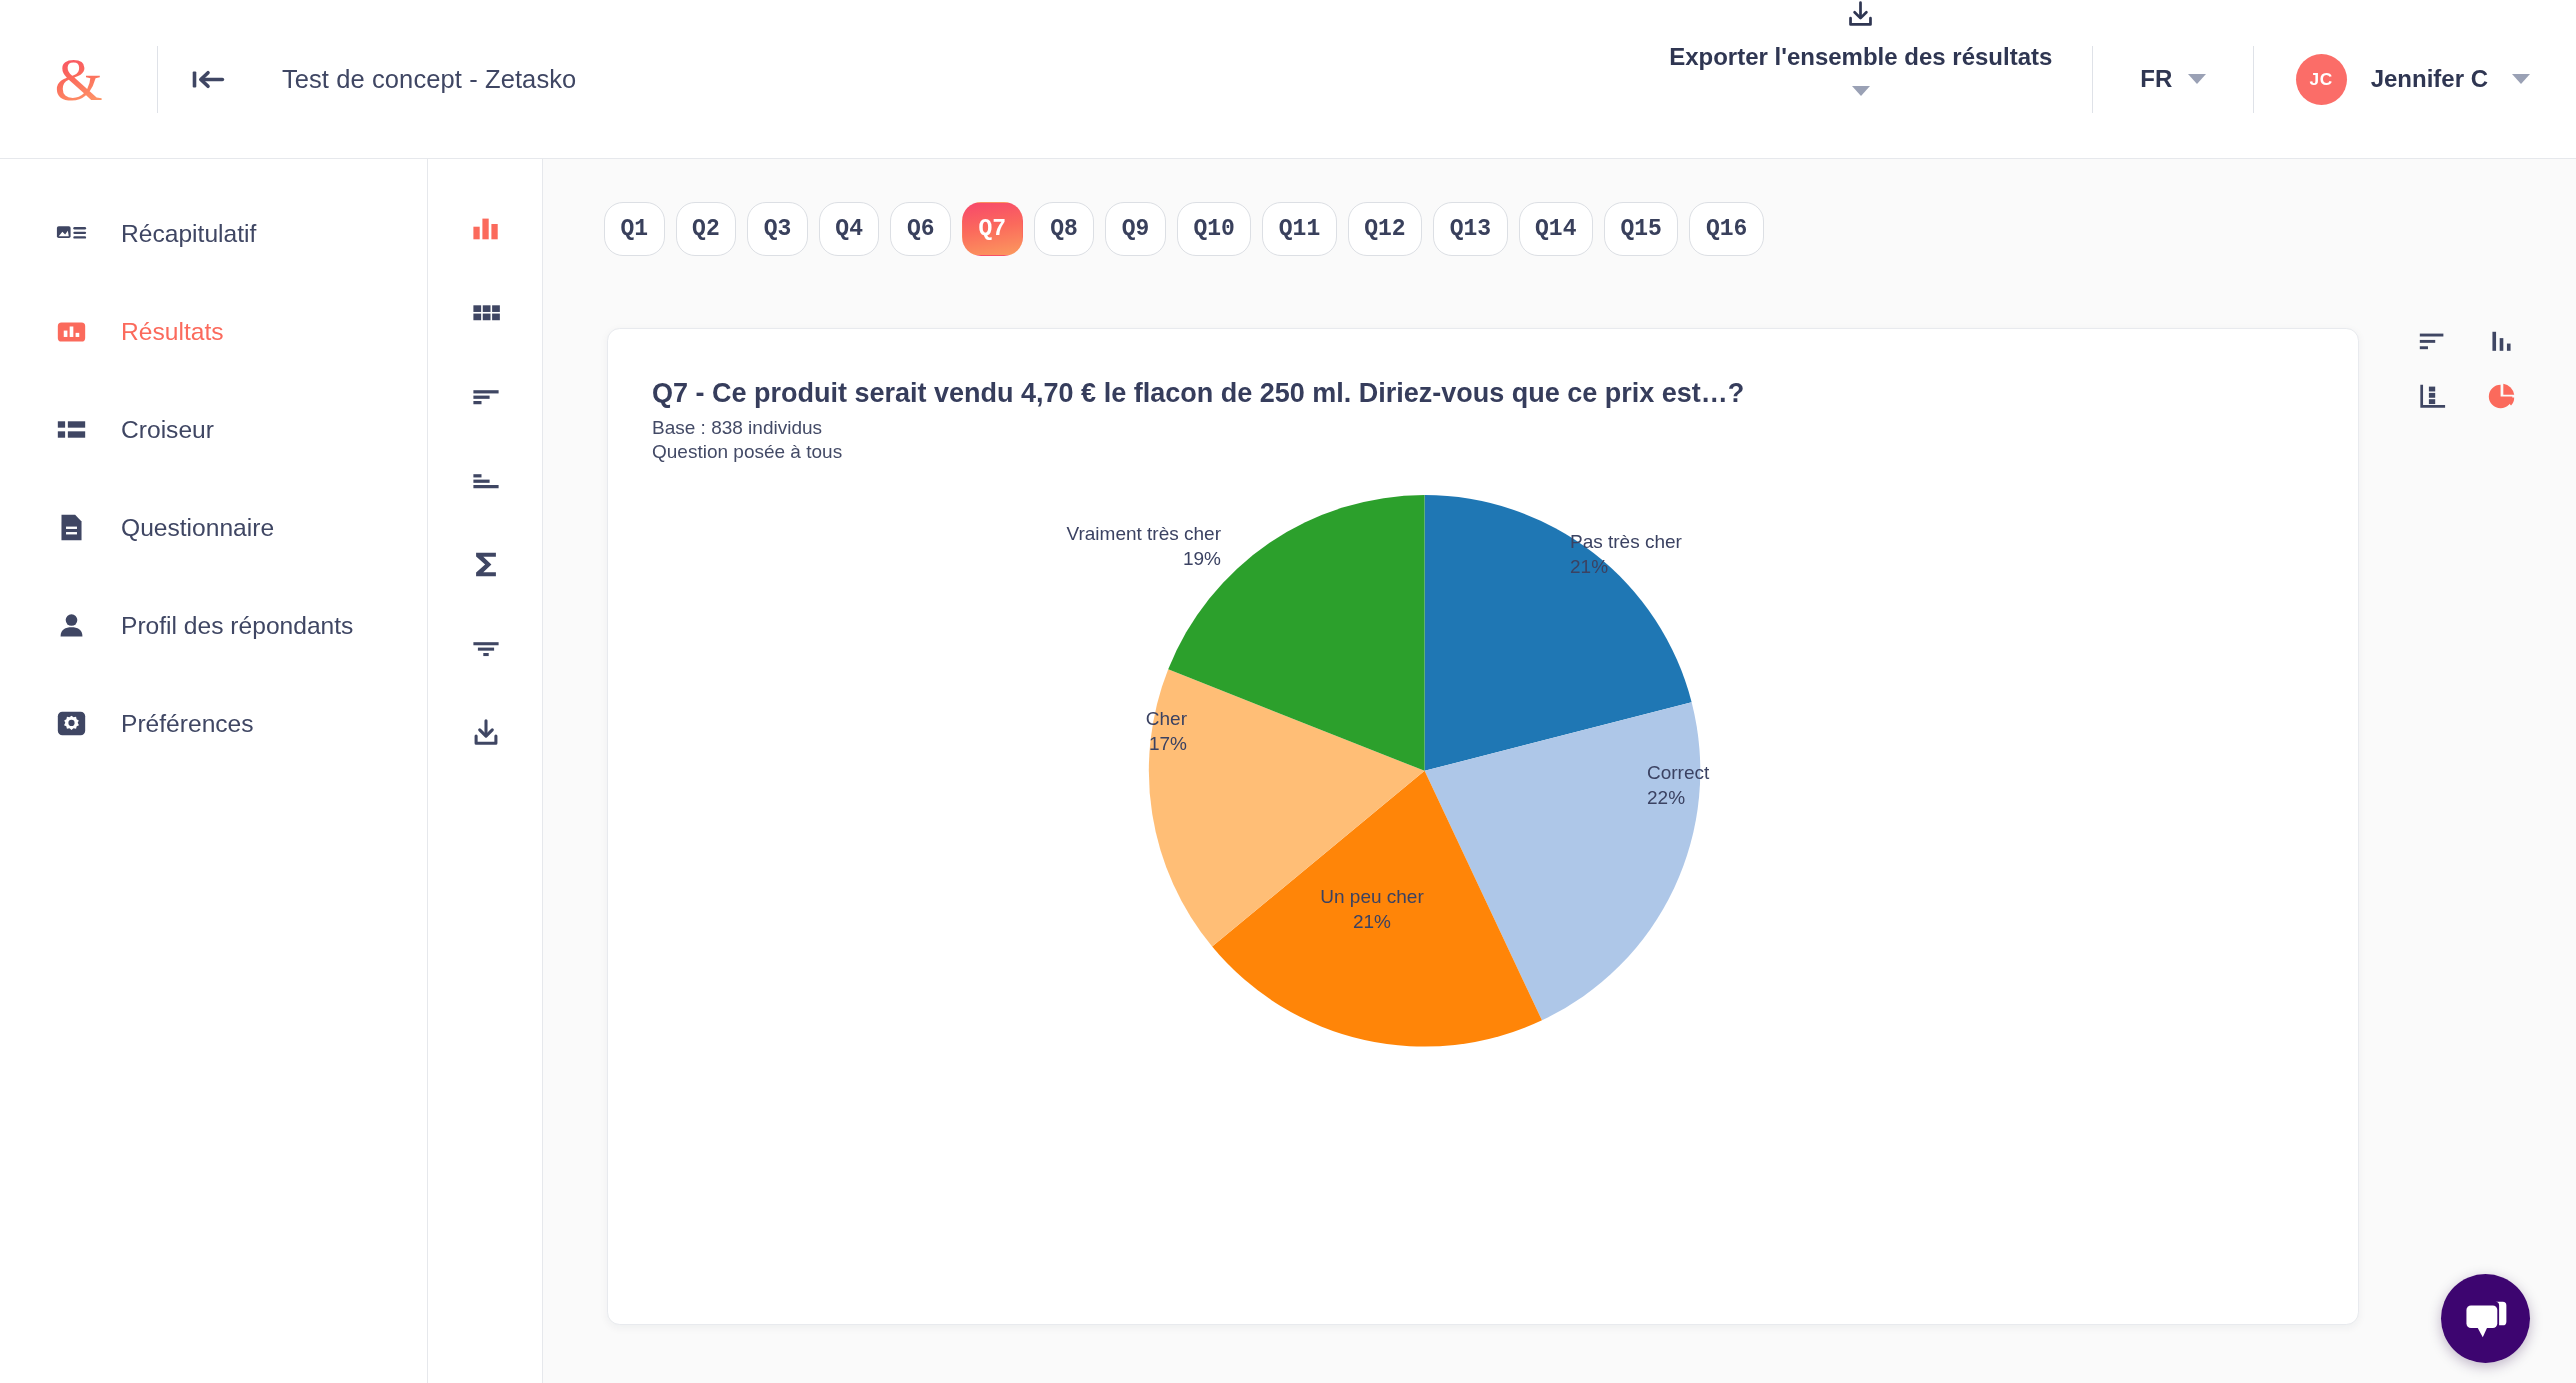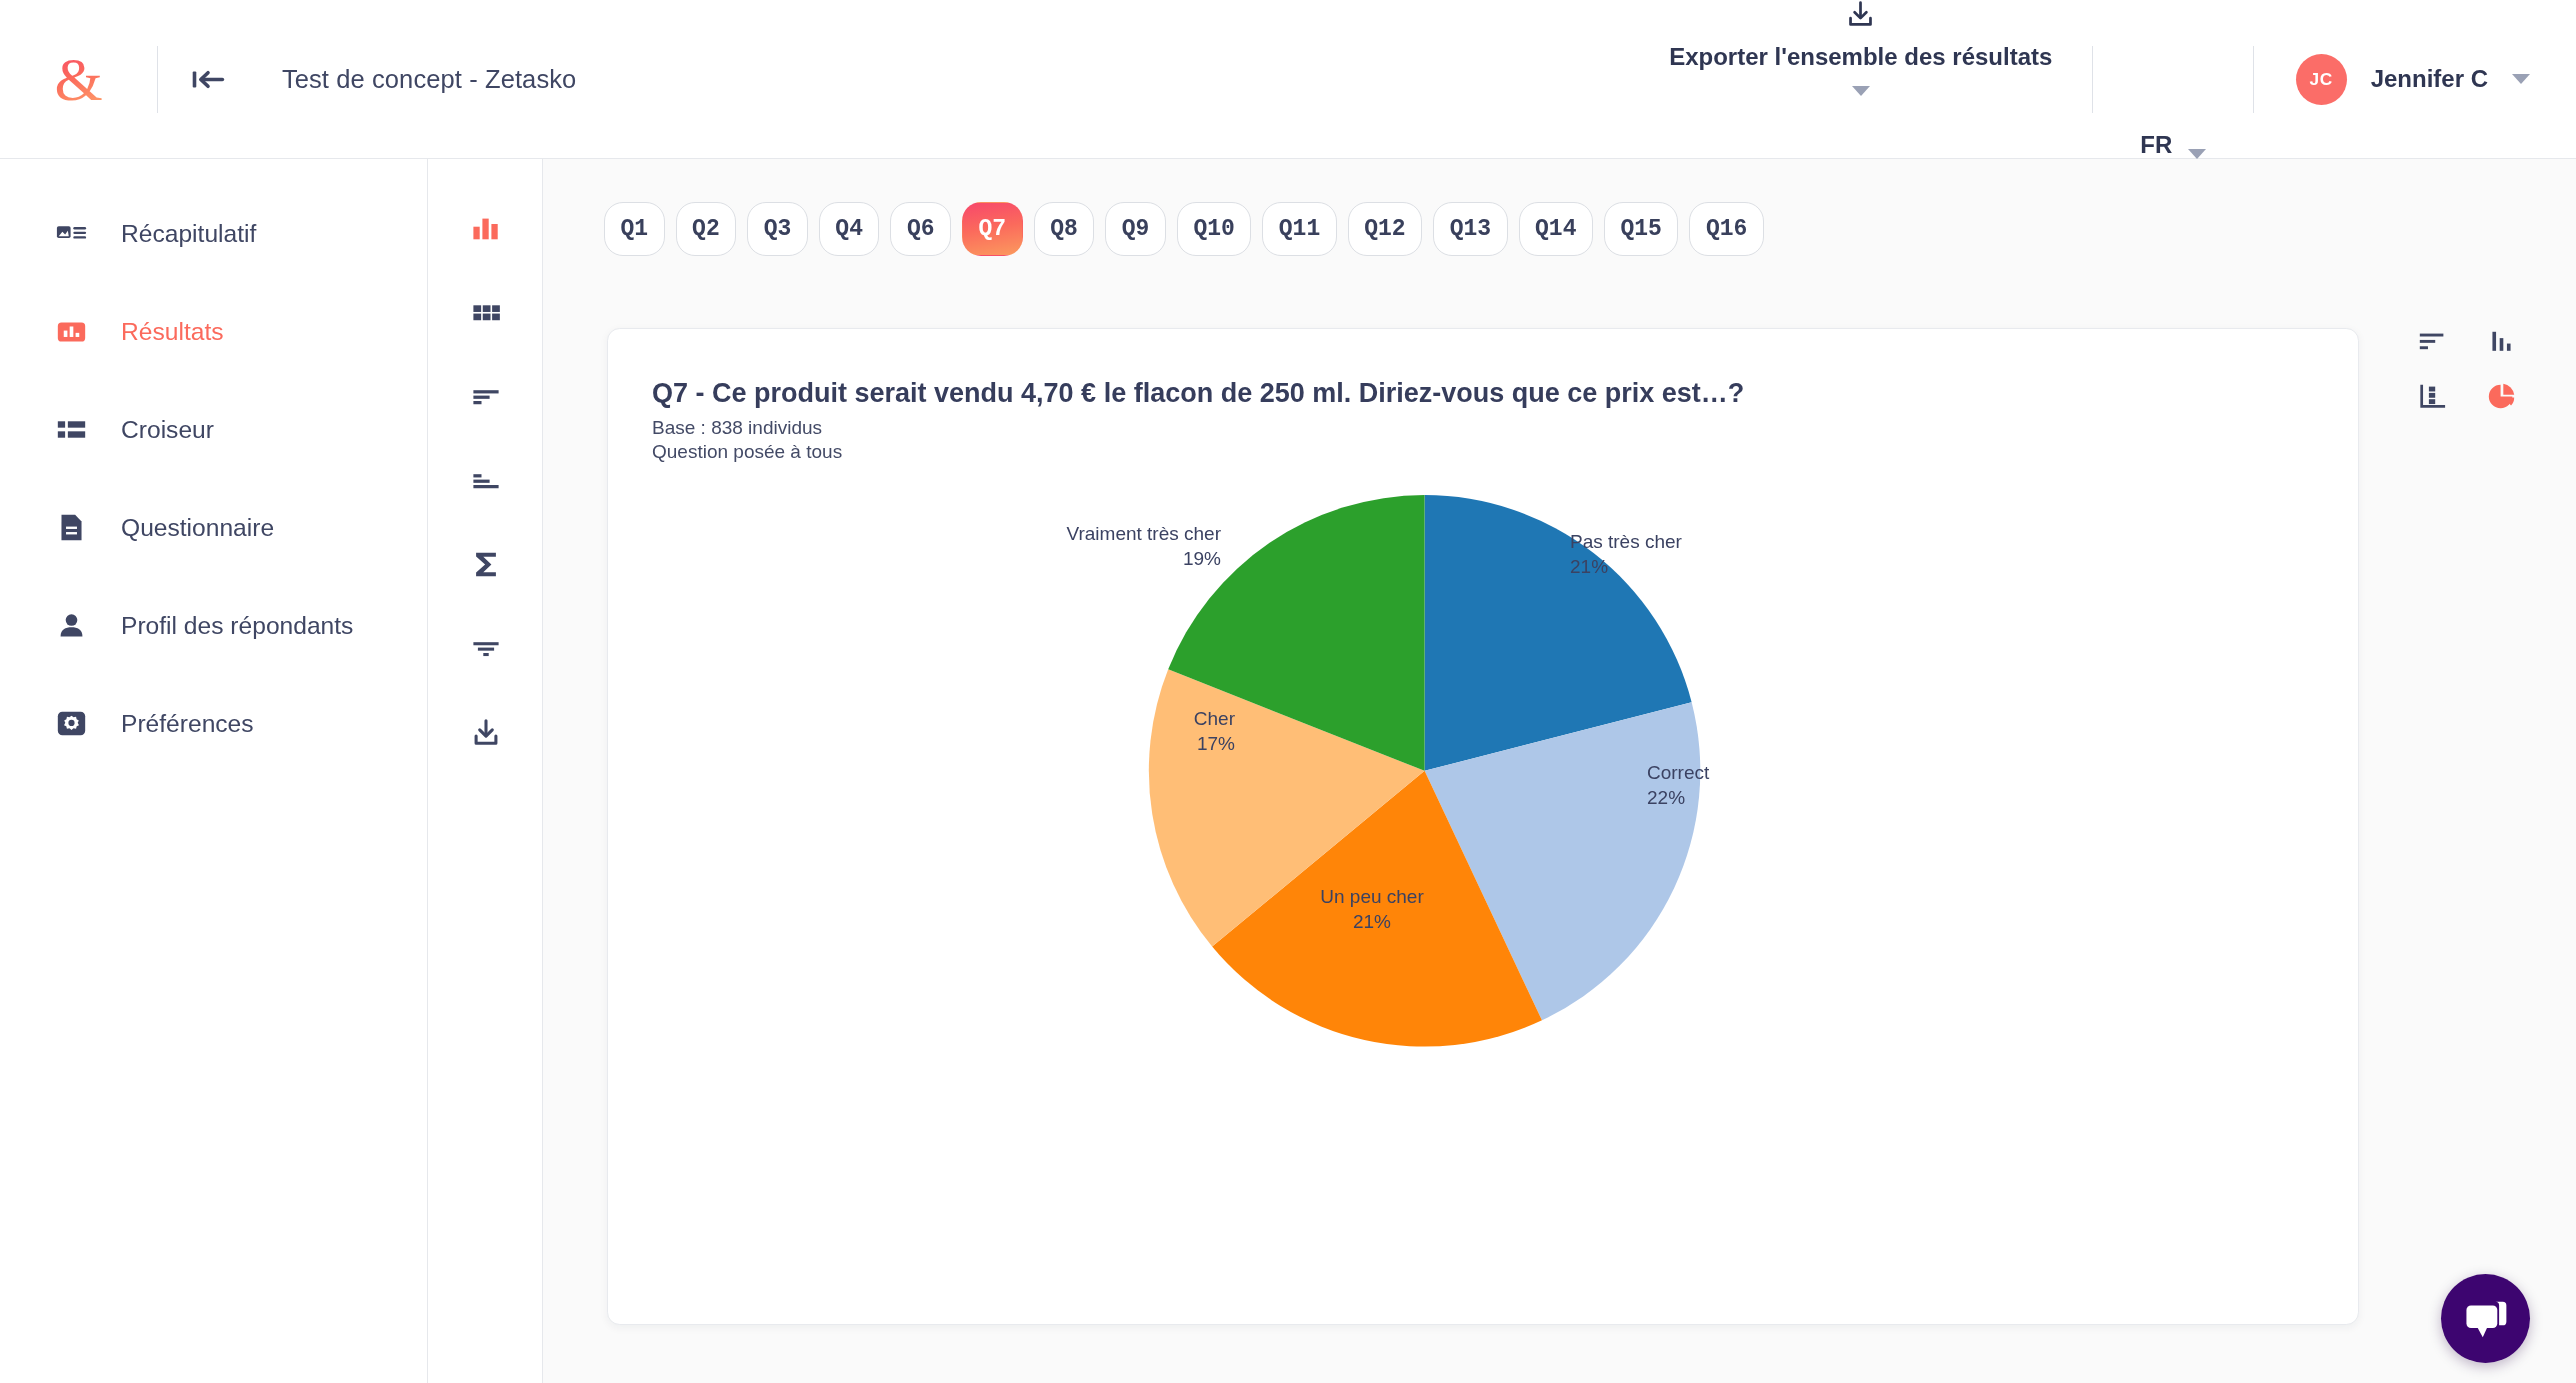--- a/index.html
+++ b/index.html
@@ -94,21 +94,21 @@
   .caret {
     width: 0; height: 0;
     border-left: 9px solid transparent;
     border-right: 9px solid transparent;
     border-top: 10px solid #9aa1b5;
     flex: 0 0 auto;
   }
 
   #lang-btn {
     display: flex;
-    align-items: flex-end;
+    align-items: center;
     gap: 15.5px;
     padding: 0 47px;
     cursor: pointer;
     height: 159px;
   }
   #lang-btn .lbl {
     font-size: 24px;
     font-weight: bold;
     color: #2f3652;
   }
@@ -513,21 +513,21 @@
     <div class="slice-lbl" style="left:962px; top:51px; text-align:left;">
       <span>Pas très cher</span>
       <span class="pc">21%</span>
     </div>
 
     <div class="slice-lbl" style="left:1039px; top:282px; text-align:left;">
       <span>Correct</span>
       <span class="pc">22%</span>
     </div>
 
-    <div class="slice-lbl" style="left:627px; top:228px; text-align:right; transform:translateX(-100%);">
+    <div class="slice-lbl" style="left:579px; top:228px; text-align:right; transform:translateX(-100%);">
       <span>Cher</span>
       <span class="pc">17%</span>
     </div>
 
     <div class="slice-lbl" style="left:764px; top:406px; text-align:center; transform:translateX(-50%);">
       <span>Un peu cher</span>
       <span class="pc">21%</span>
     </div>
   </div>
 

